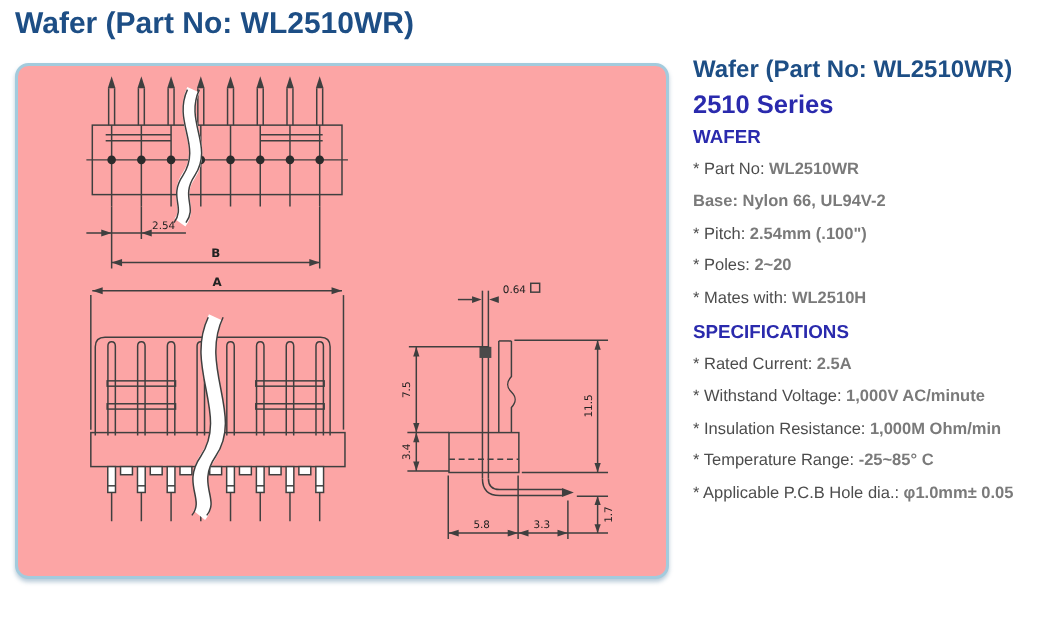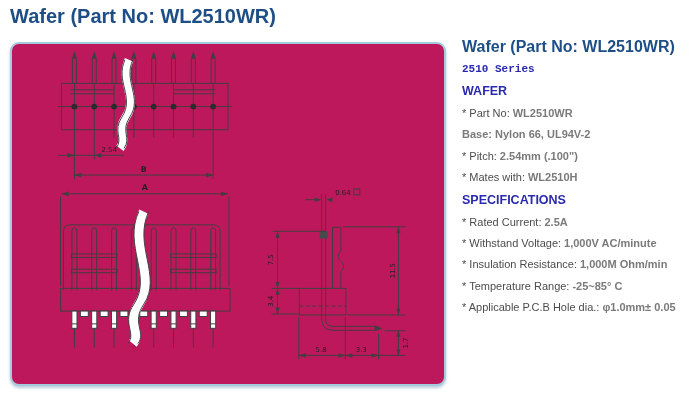--- a/index.html
+++ b/index.html
@@ -7,35 +7,35 @@
     width:699px;height:416px;position:relative;overflow:hidden;
     background:#ffffff;
     font-family:"Liberation Sans","DejaVu Sans",sans-serif;
   }
   .page-title{
     position:absolute;left:10px;top:5px;
     font-size:20px;font-weight:bold;color:#1d4e85;white-space:nowrap;
   }
   .draw-box{
     position:absolute;left:10px;top:42px;width:436px;height:344px;
-    box-sizing:border-box;background:#be185d;
+    box-sizing:border-box;background:#fca5a5;
     border:2px solid #a3cbdd;border-radius:9px;
     box-shadow:0 2px 3px rgba(100,140,170,.45);
   }
   .draw-box svg{display:block;width:431px;height:339px;}
   .info{
     position:absolute;left:462px;top:38px;width:237px;
   }
   .info-title{
     font-size:16px;font-weight:bold;color:#1d4e85;
     line-height:18px;margin-bottom:7px;white-space:nowrap;
   }
   .series{
-    font-size:11px;font-weight:bold;color:#2a2aad;
-    line-height:13px;margin-bottom:8px;font-family:Liberation Mono, monospace;
+    font-size:17px;font-weight:bold;color:#2a2aad;
+    line-height:13px;margin-bottom:8px;
   }
   .sec{
     font-size:12.5px;font-weight:bold;color:#2a2aad;
     line-height:14px;margin-bottom:9px;
   }
   .sec2{margin-top:2px;}
   .spec-row{
     font-size:11px;line-height:13px;margin-bottom:8.4px;
     color:#7a7a7a;white-space:nowrap;
   }
@@ -252,20 +252,21 @@
 </div>
 
 <div class="info">
   <div class="info-title">Wafer (Part No: WL2510WR)</div>
   <div class="series">2510 Series</div>
   <div class="sec">WAFER</div>
 
   <div class="spec-row"><span class="spec-label">* Part No:</span><span class="spec-value">WL2510WR</span></div>
   <div class="spec-row indent"><span class="spec-value">Base: Nylon 66, UL94V-2</span></div>
   <div class="spec-row"><span class="spec-label">* Pitch:</span><span class="spec-value">2.54mm (.100")</span></div>
+  <div class="spec-row"><span class="spec-label">* Poles:</span><span class="spec-value">2~20</span></div>
   <div class="spec-row"><span class="spec-label">* Mates with:</span><span class="spec-value">WL2510H</span></div>
 
   <div class="sec sec2">SPECIFICATIONS</div>
 
   <div class="spec-row"><span class="spec-label">* Rated Current:</span><span class="spec-value">2.5A</span></div>
   <div class="spec-row"><span class="spec-label">* Withstand Voltage:</span><span class="spec-value">1,000V AC/minute</span></div>
   <div class="spec-row"><span class="spec-label">* Insulation Resistance:</span><span class="spec-value">1,000M Ohm/min</span></div>
   <div class="spec-row"><span class="spec-label">* Temperature Range:</span><span class="spec-value">-25~85° C</span></div>
   <div class="spec-row"><span class="spec-label">* Applicable P.C.B Hole dia.:</span><span class="spec-value">φ1.0mm± 0.05</span></div>
 </div>

